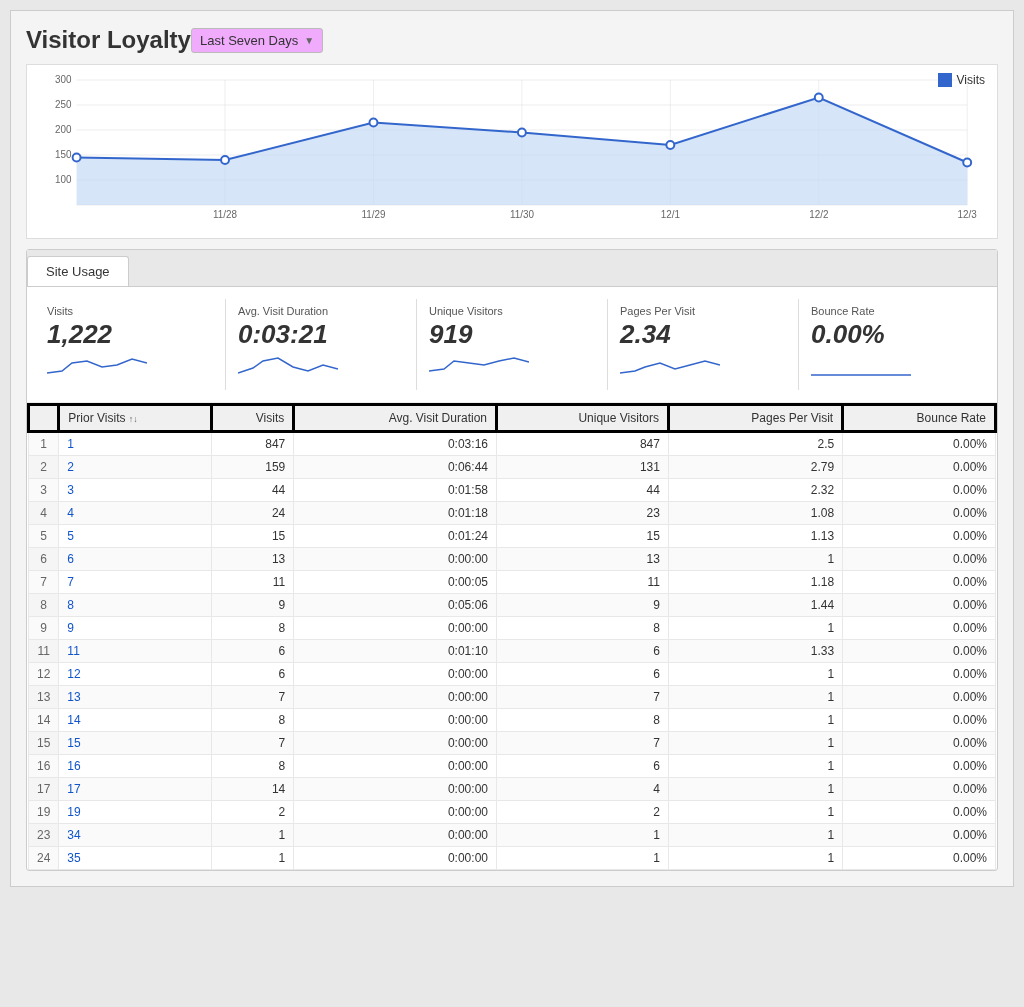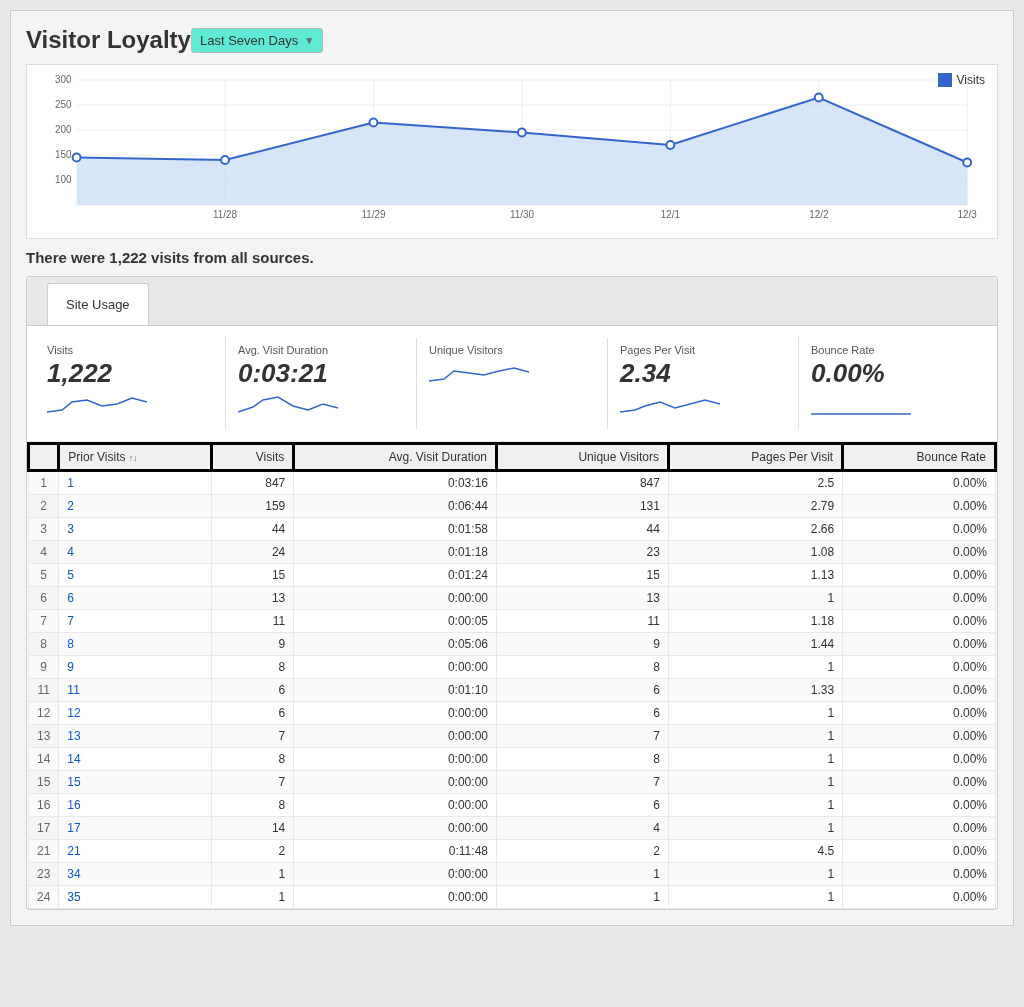--- a/index.html
+++ b/index.html
@@ -24,21 +24,21 @@
     }
     .page-title {
       font-size: 24px;
       font-weight: bold;
       color: #333;
     }
     .date-filter {
       display: flex;
       align-items: center;
       border: 1px solid #bbb;
-      background: #5eead4;
+      background: #f0abfc;
       padding: 4px 8px;
       border-radius: 3px;
       font-size: 13px;
       cursor: pointer;
       gap: 6px;
     }
     .dropdown-arrow {
       font-size: 10px;
       color: #666;
     }
@@ -81,27 +81,27 @@
       border: 1px solid #ccc;
       border-radius: 3px;
     }
     .tab-header {
       background: #e8e8e8;
       border-bottom: 1px solid #ccc;
       padding: 0;
     }
     .tab-item {
       display: inline-block;
-      padding: 13px 18px;
+      padding: 7px 18px;
       border: 1px solid #ccc;
       border-bottom: none;
       background: white;
       font-size: 13px;
       cursor: pointer;
-      margin-left: 20px;
+      margin-left: 0;
       margin-top: 6px;
       border-radius: 3px 3px 0 0;
     }
     
     .metrics-row {
       display: flex;
       padding: 12px 8px;
       gap: 0;
       border-bottom: 1px solid #eee;
     }
@@ -222,21 +222,20 @@
 
       <text x="190" y="143" text-anchor="middle" font-size="10" fill="#666">11/28</text>
       <text x="340" y="143" text-anchor="middle" font-size="10" fill="#666">11/29</text>
       <text x="490" y="143" text-anchor="middle" font-size="10" fill="#666">11/30</text>
       <text x="640" y="143" text-anchor="middle" font-size="10" fill="#666">12/1</text>
       <text x="790" y="143" text-anchor="middle" font-size="10" fill="#666">12/2</text>
       <text x="940" y="143" text-anchor="middle" font-size="10" fill="#666">12/3</text>
     </svg>
   </div>
 
-  <p class="summary-text">There were 1,222 visits from all sources.</p>
 
   <div class="tab-panel">
     <div class="tab-header">
       <div class="tab-item">Site Usage</div>
     </div>
 
     <div class="metrics-row">
 
       <div class="metric-card">
         <div class="metric-label">Visits</div>
@@ -249,20 +248,21 @@
       <div class="metric-card">
         <div class="metric-label">Avg. Visit Duration</div>
         <div class="metric-value">0:03:21</div>
         <svg class="metric-mini-chart" viewBox="0 0 100 28">
           <polyline points="0,20 15,15 25,8 40,5 55,14 70,18 85,12 100,16" fill="none" stroke="#3366cc" stroke-width="1.5"></polyline>
         </svg>
       </div>
 
       <div class="metric-card">
         <div class="metric-label">Unique Visitors</div>
+        <div class="metric-value">919</div>
         <svg class="metric-mini-chart" viewBox="0 0 100 28">
           <polyline points="0,18 15,16 25,8 40,10 55,12 70,8 85,5 100,9" fill="none" stroke="#3366cc" stroke-width="1.5"></polyline>
         </svg>
       </div>
 
       <div class="metric-card">
         <div class="metric-label">Pages Per Visit</div>
         <div class="metric-value">2.34</div>
         <svg class="metric-mini-chart" viewBox="0 0 100 28">
           <polyline points="0,20 15,18 25,14 40,10 55,16 70,12 85,8 100,12" fill="none" stroke="#3366cc" stroke-width="1.5"></polyline>
@@ -310,21 +310,21 @@
       <td>131</td>
       <td>2.79</td>
       <td>0.00%</td>
     </tr>
           <tr>
       <td>3</td>
       <td>3</td>
       <td>44</td>
       <td>0:01:58</td>
       <td>44</td>
-      <td>2.66</td>
+      <td>2.32</td>
       <td>0.00%</td>
     </tr>
           <tr>
       <td>4</td>
       <td>4</td>
       <td>24</td>
       <td>0:01:18</td>
       <td>23</td>
       <td>1.08</td>
       <td>0.00%</td>
@@ -431,26 +431,26 @@
           <tr>
       <td>17</td>
       <td>17</td>
       <td>14</td>
       <td>0:00:00</td>
       <td>4</td>
       <td>1</td>
       <td>0.00%</td>
     </tr>
           <tr>
-      <td>21</td>
-      <td>21</td>
+      <td>19</td>
+      <td>19</td>
       <td>2</td>
-      <td>0:11:48</td>
+      <td>0:00:00</td>
       <td>2</td>
-      <td>4.5</td>
+      <td>1</td>
       <td>0.00%</td>
     </tr>
           <tr>
       <td>23</td>
       <td>34</td>
       <td>1</td>
       <td>0:00:00</td>
       <td>1</td>
       <td>1</td>
       <td>0.00%</td>

